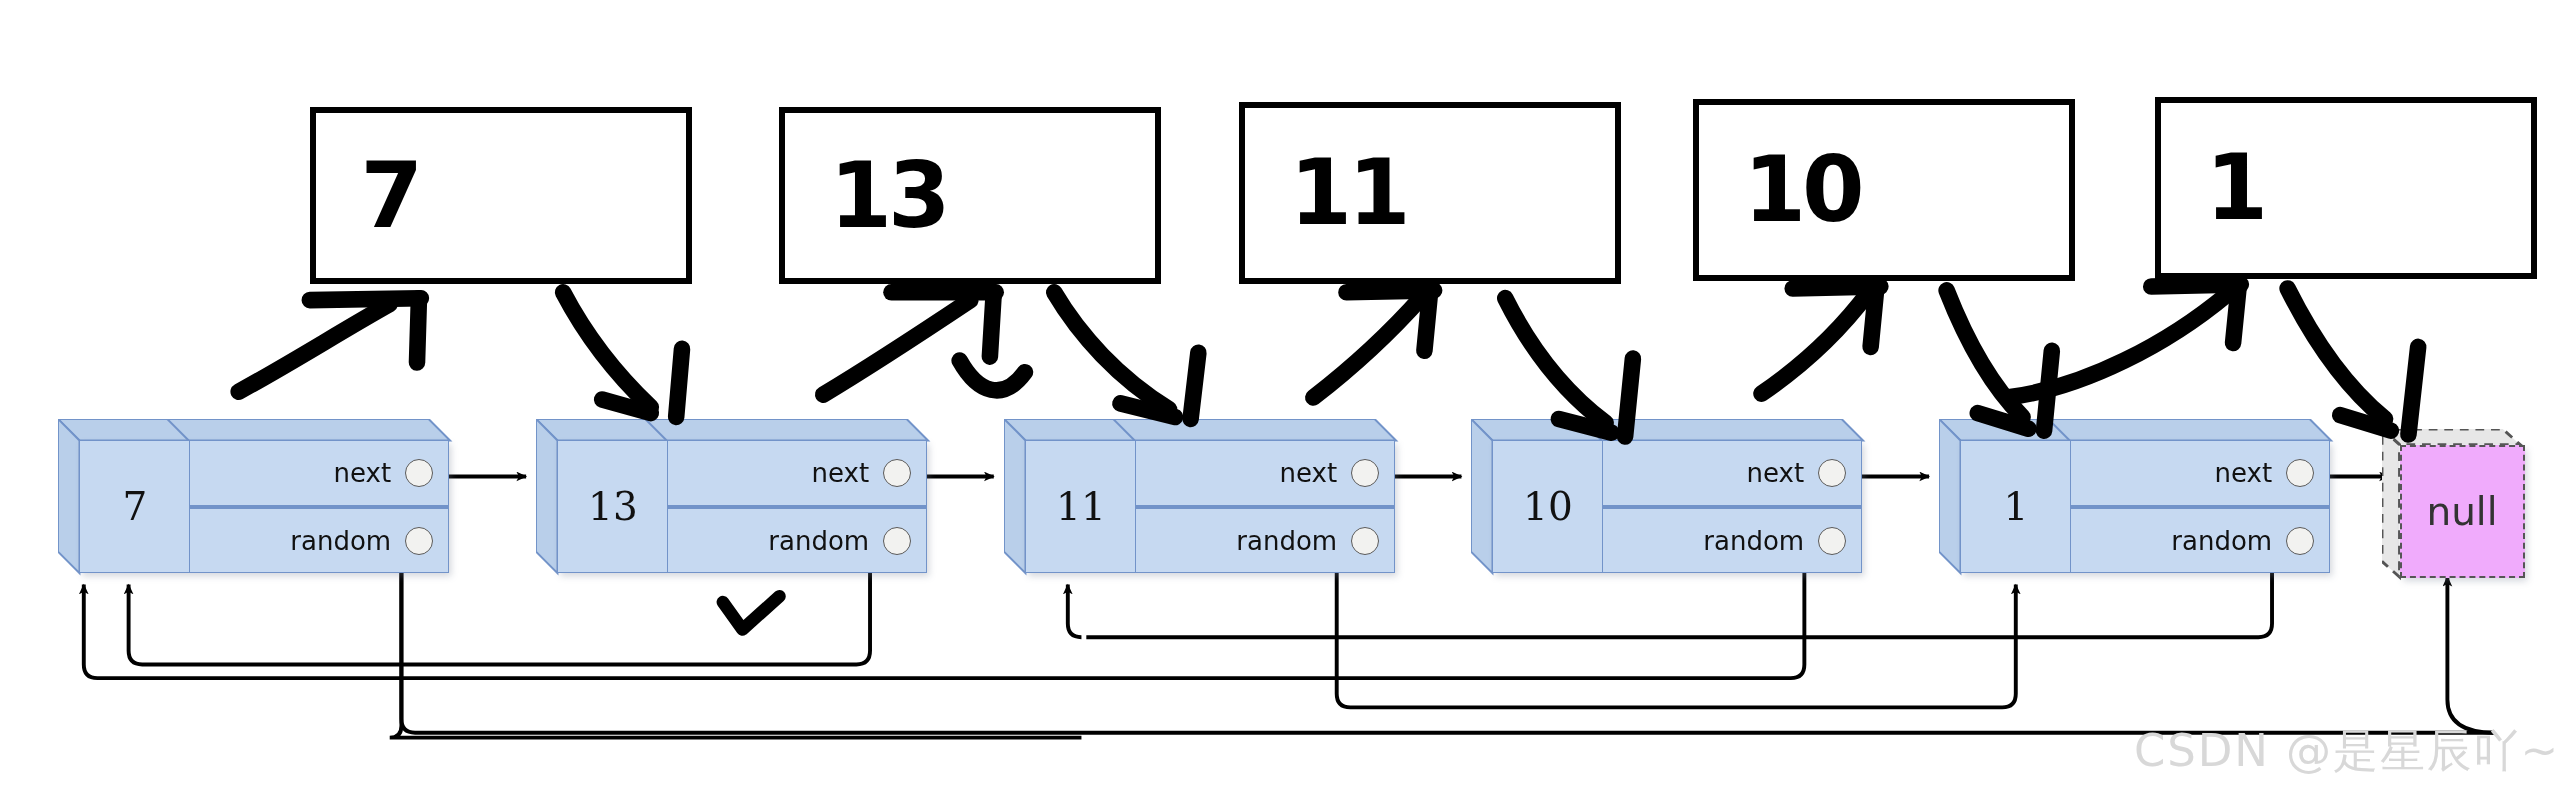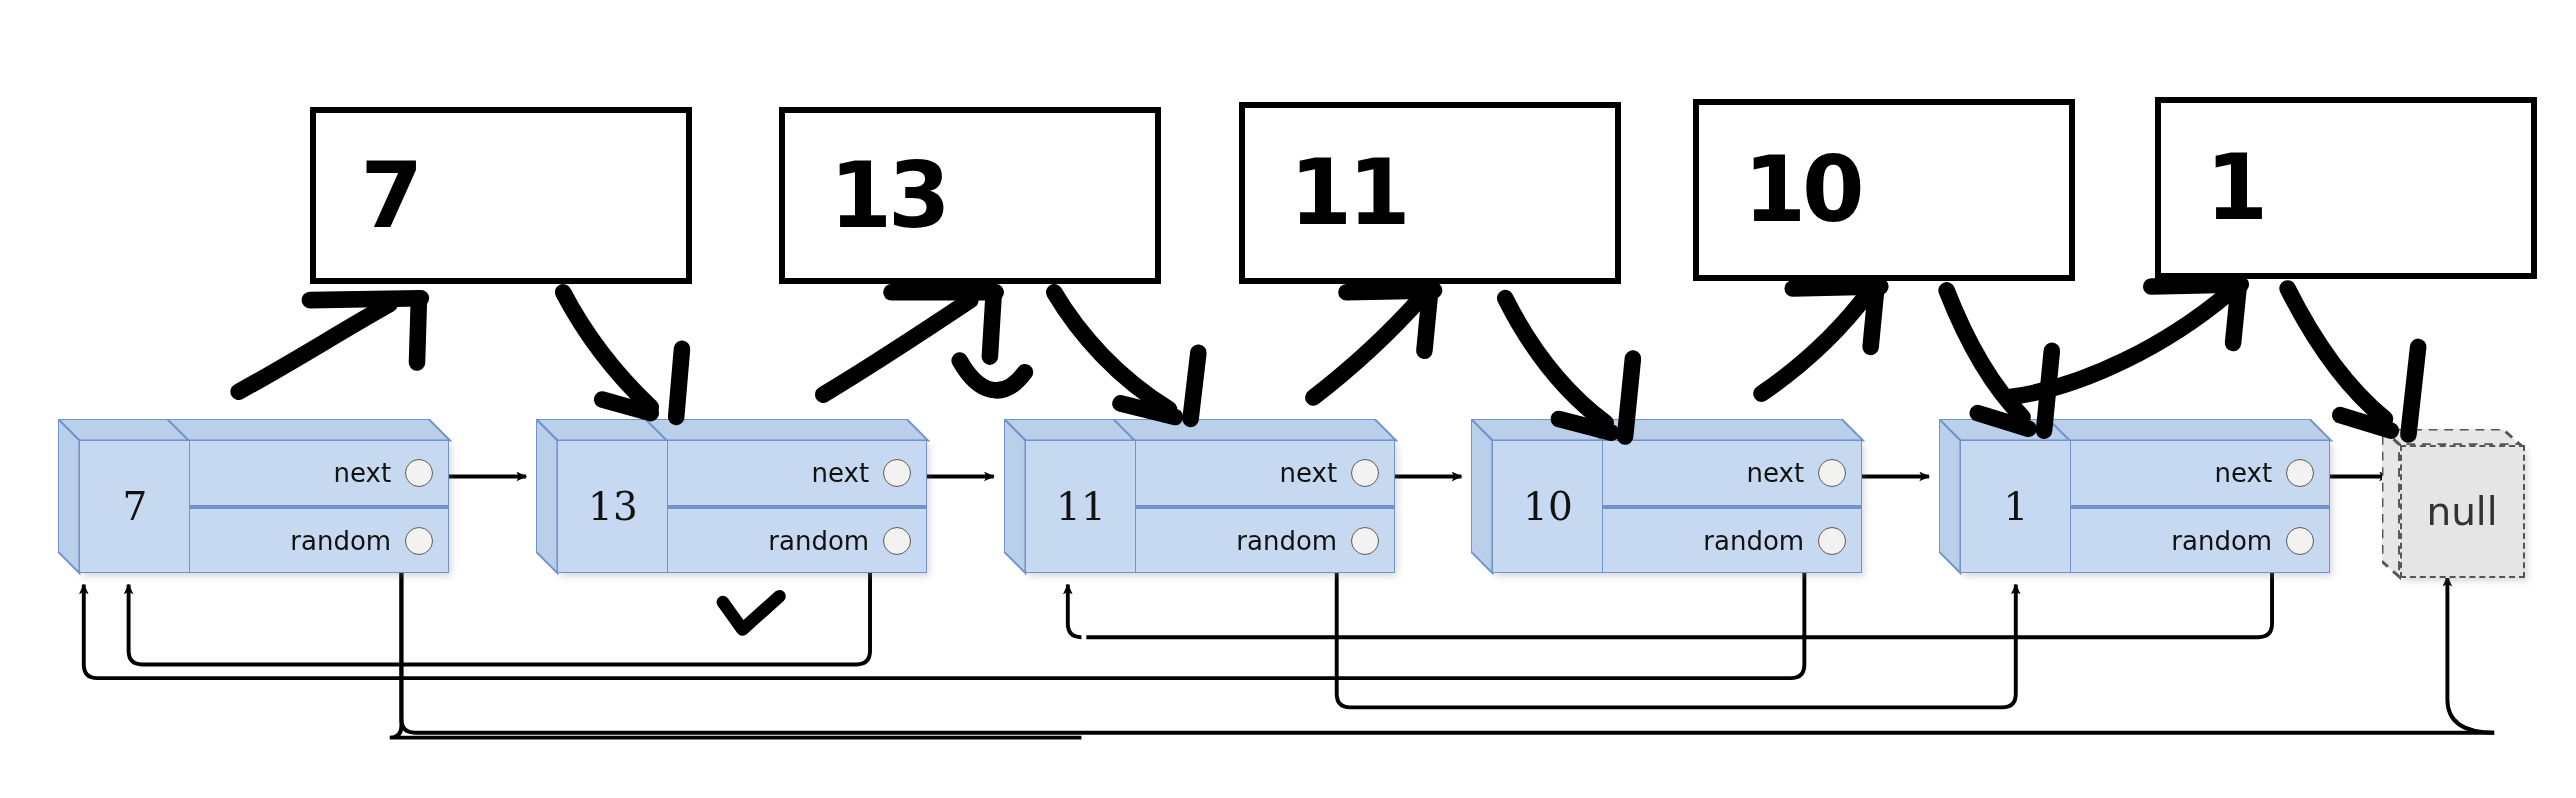--- a/index.html
+++ b/index.html
@@ -30,21 +30,21 @@
         justify-content:flex-end;border-radius:8px;}
   .nrow .lbl{font-size:26px;color:#111;font-family:"DejaVu Sans",sans-serif;
              margin-right:13.6px;}
   .nrow .dot{width:26px;height:26px;border-radius:50%;background:#f2f2f0;
              border:1.9px solid #5a5a5a;margin-right:15.6px;flex:0 0 auto;}
   .rowsep{position:absolute;left:0;right:0;height:3.9px;background:#7293c9;}
 
   
   .nullbox{position:absolute;}
   .nullface{position:absolute;left:17.5px;top:15.6px;border:2.9px dashed #555;
-            background:#e5e5e5;box-sizing:border-box;
+            background:#f0abfc;box-sizing:border-box;
             display:flex;align-items:center;justify-content:center;
             font-size:39px;color:#333;font-family:"DejaVu Sans",sans-serif;
             box-shadow:2.9px 3.9px 6.8px rgba(120,130,150,.3);}
 
   
   #watermark{position:absolute;z-index:6;color:#d8d8d8;font-size:45px;
              font-family:"DejaVu Sans",sans-serif;white-space:nowrap;
              letter-spacing:1.9px;user-select:none;}
 </style>
 </head>
@@ -268,14 +268,15 @@
       </g>
 
       <g>
         <path d="M 2348,296 C 2372,344 2404,394 2448,430"></path>
         <path d="M 2402,426 L 2454,442"></path>
         <path d="M 2482,356 L 2472,446"></path>
       </g>
     </g>
   </svg>
 
+  <div id="watermark" style="left:2134px;top:721px;">CSDN @是星辰吖~</div>
 </div>
 
 
 </body></html>

